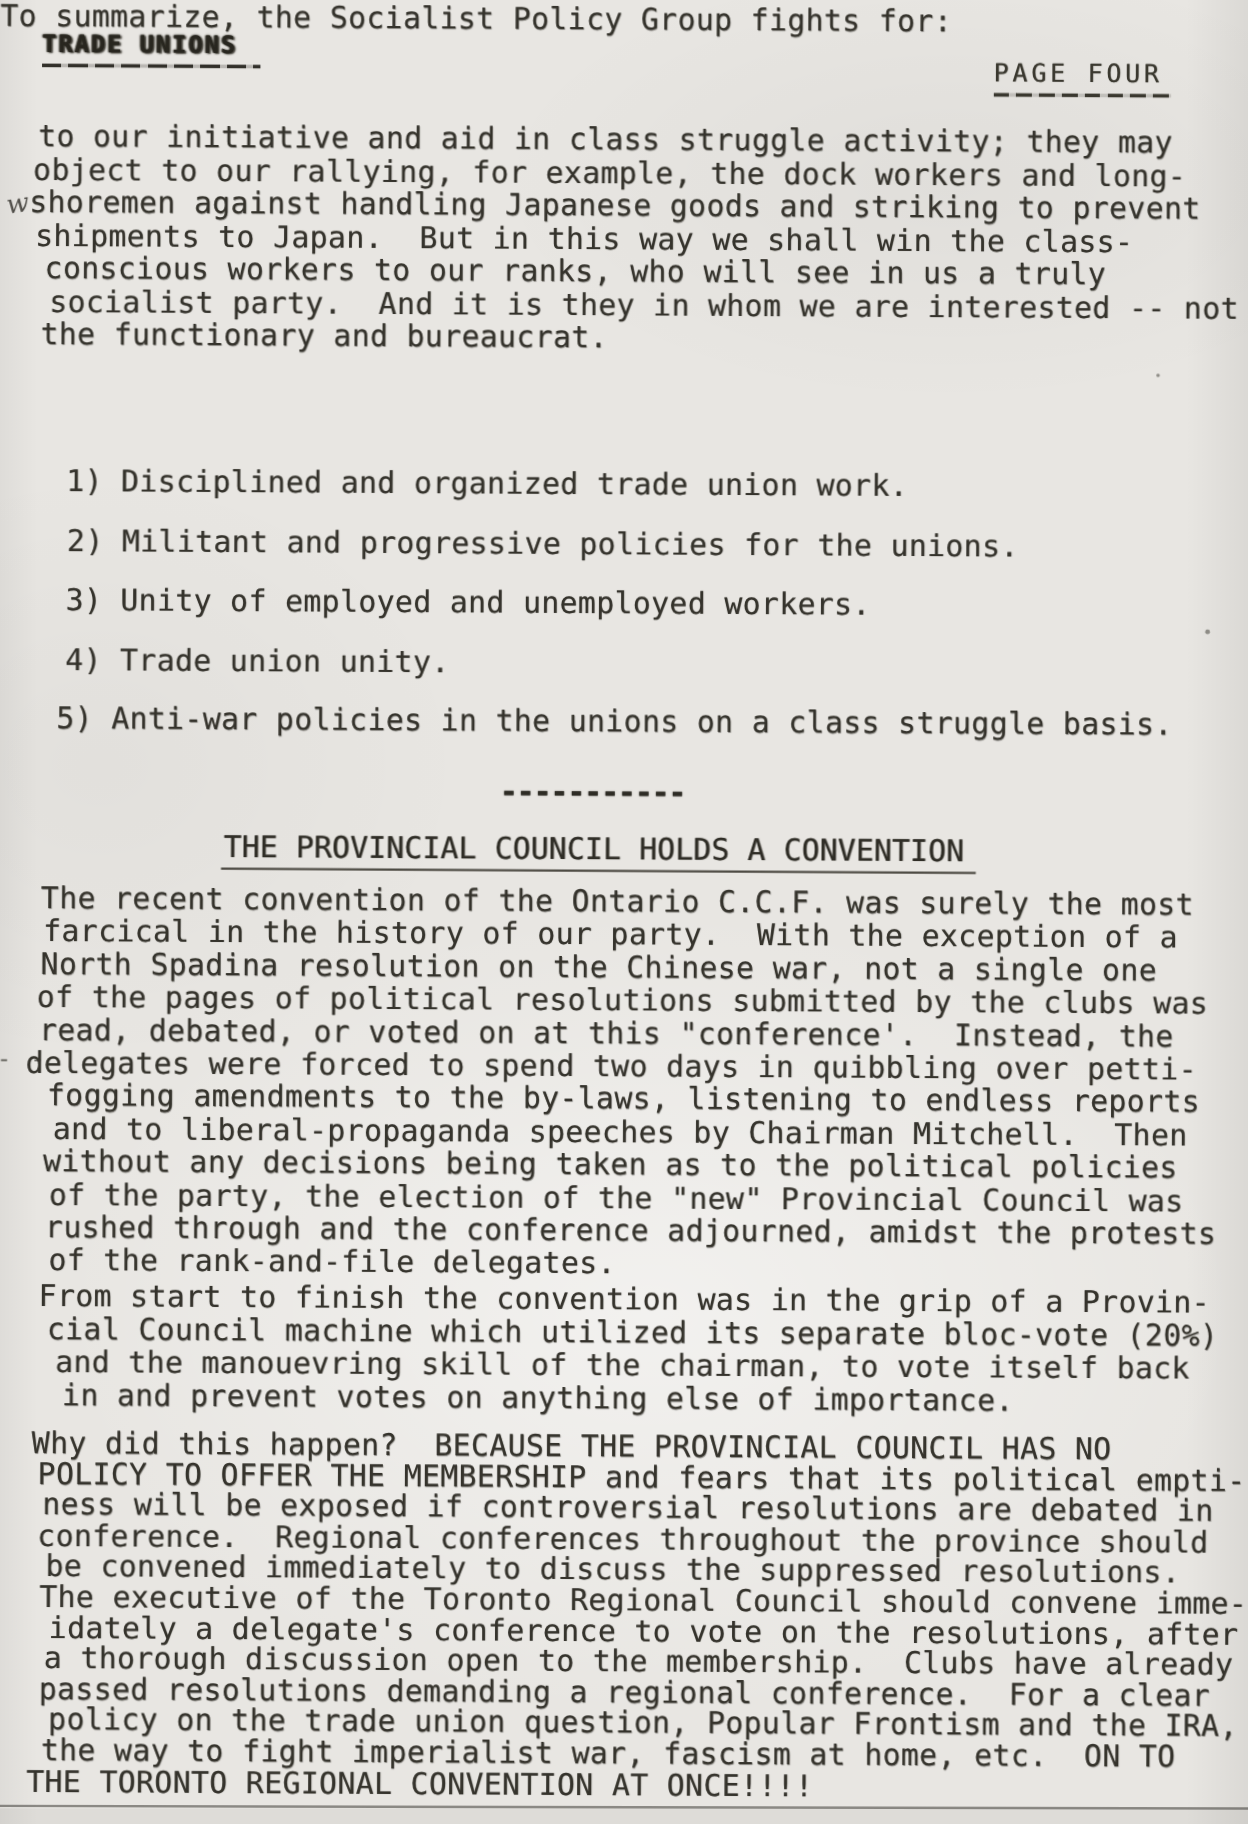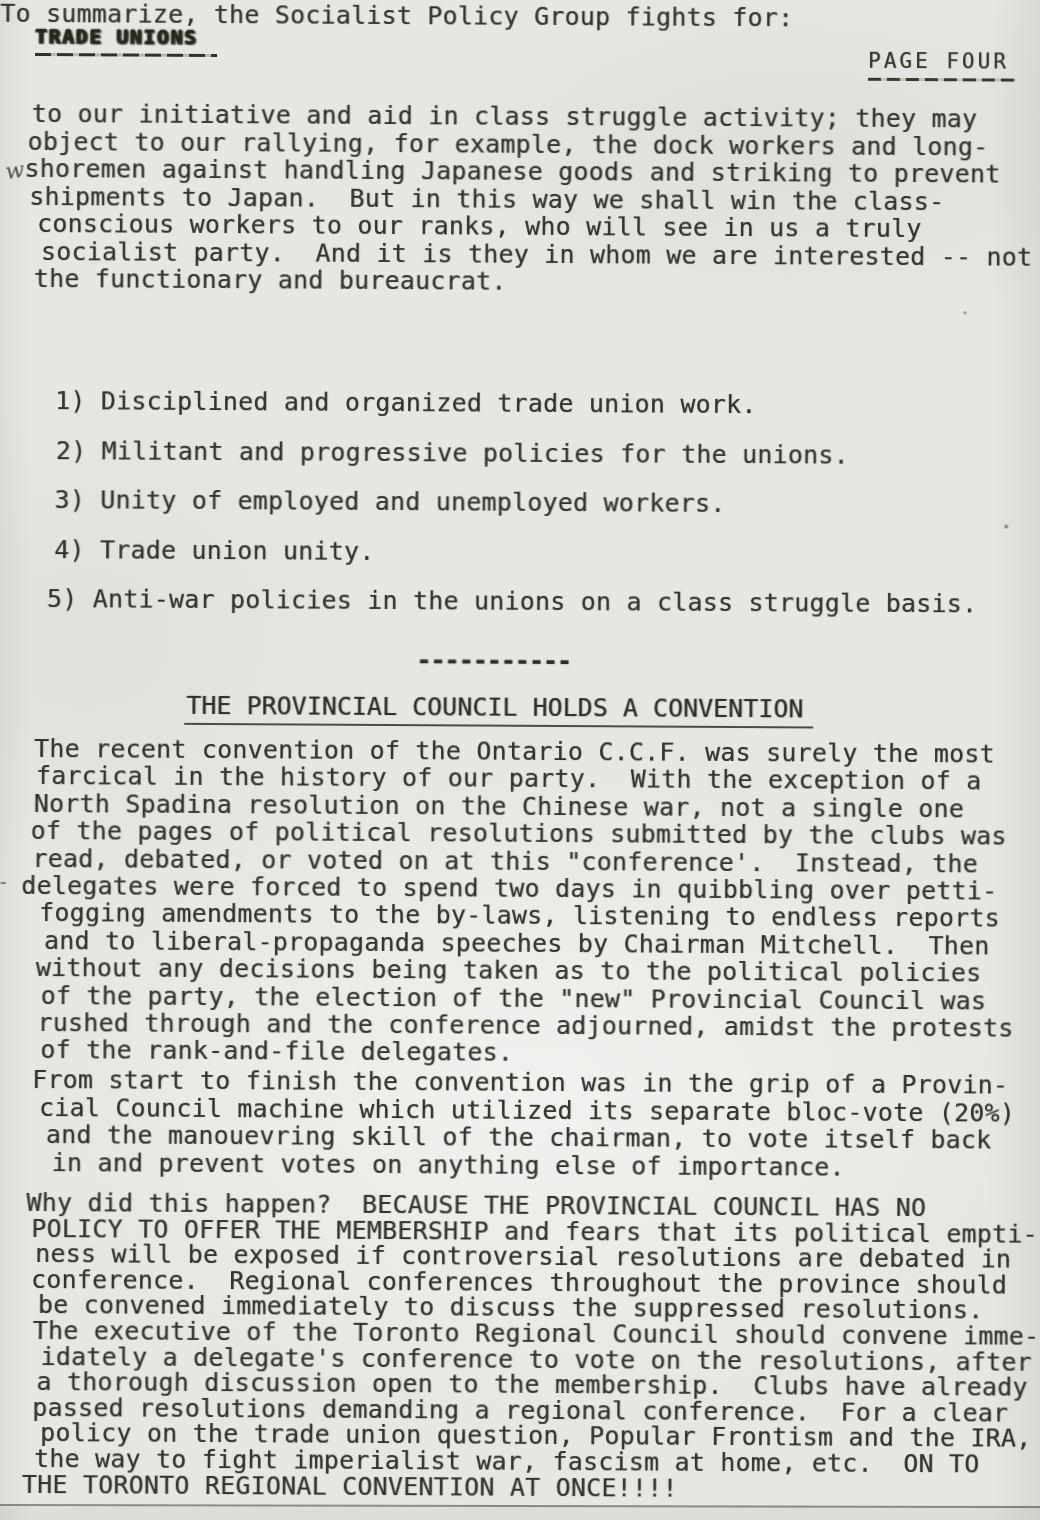--- a/index.html
+++ b/index.html
@@ -38,21 +38,21 @@
     color:#28261f;
     text-shadow:0 0 2px #2b2921, 1.5px 1px 1.5px rgba(43,41,33,.85), -1px 0.5px 1px rgba(43,41,33,.6);
     filter:blur(0.45px);
   }
   .hl-underline{
     height:3px;width:182px;margin-top:5px;
     background:repeating-linear-gradient(90deg,#32302a 0 16px,rgba(50,48,42,.25) 16px 22px);
   }
   
   .header-right{
-    position:absolute;left:868px;top:44px;
+    position:absolute;left:828px;top:44px;
     font-size:21px;letter-spacing:3px;
     color:#3a382f;
     text-shadow:0.5px 0.4px 0.8px rgba(50,48,40,.6);
   }
   .hr-underline{
     height:3px;width:148px;margin-top:5px;
     background:repeating-linear-gradient(90deg,#3a382f 0 13px,rgba(58,56,47,.2) 13px 19px);
   }
 
   #p1{top:100px;}

